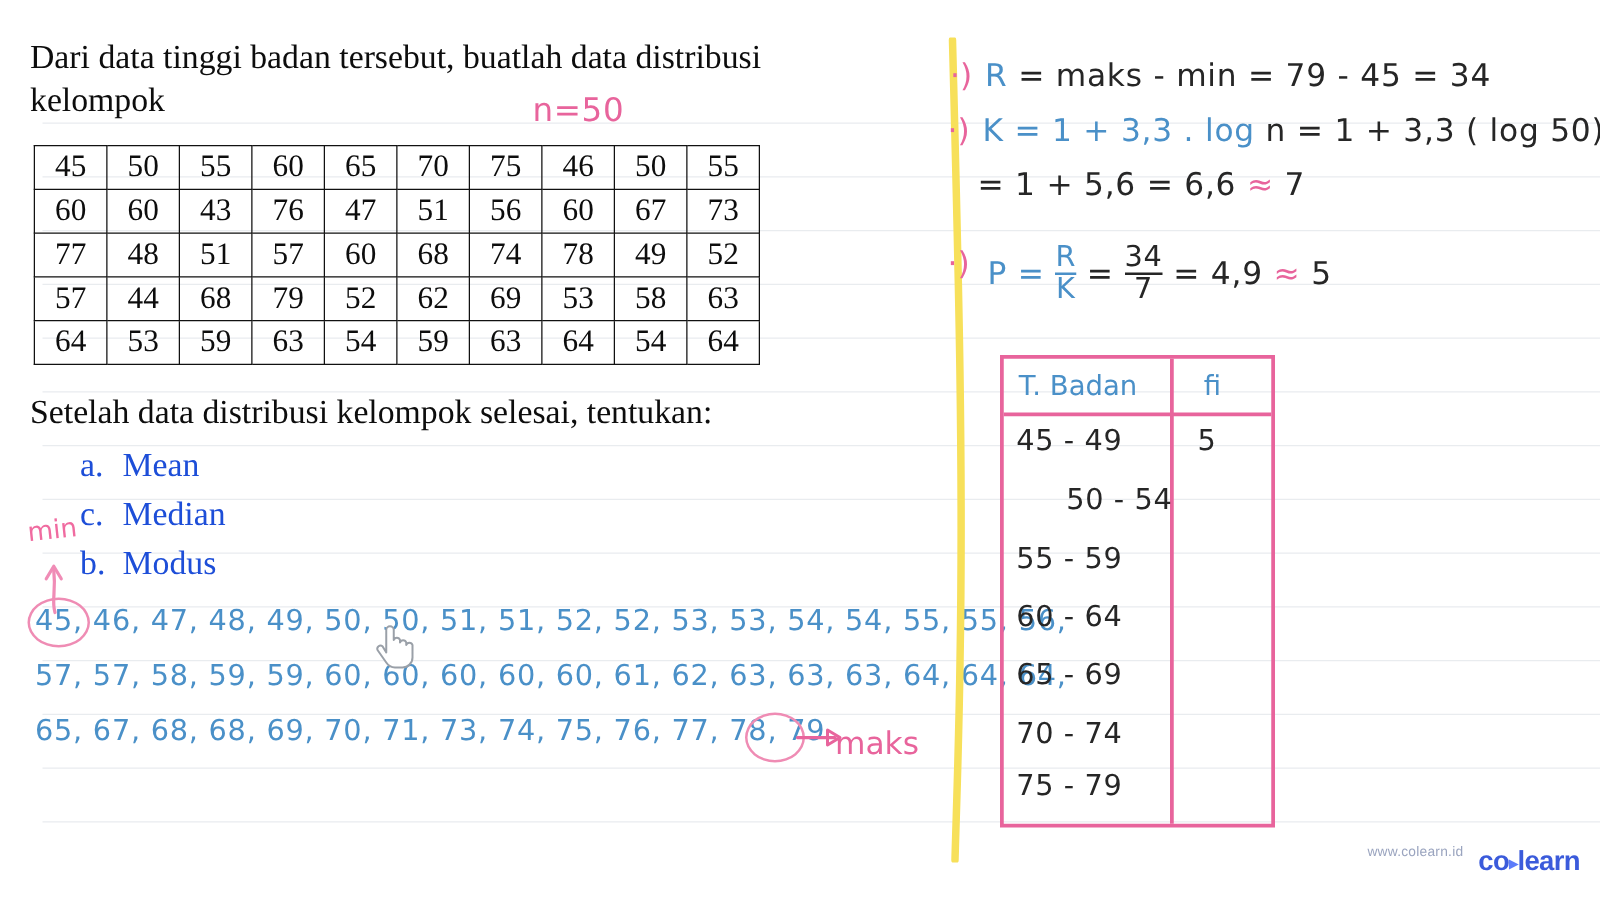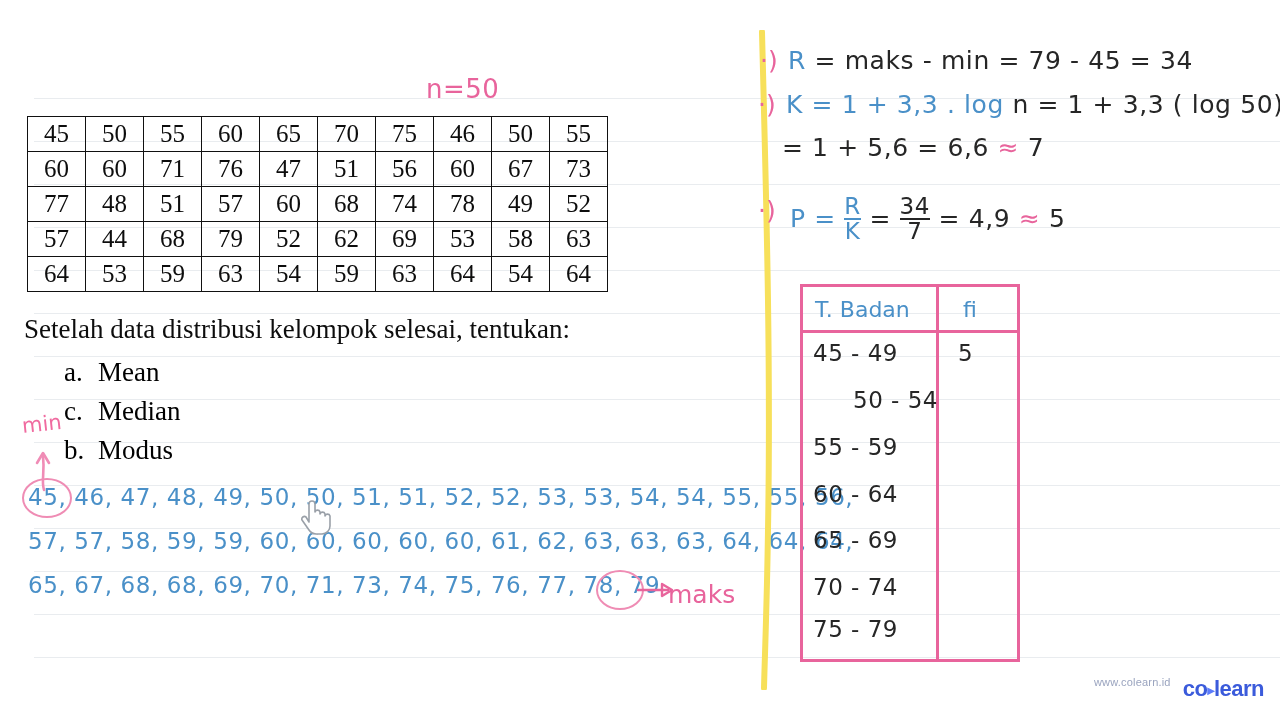--- a/index.html
+++ b/index.html
@@ -38,21 +38,21 @@
   }
 
   .setelah{
     position:absolute;left:24px;top:313px;
     font-size:27px;color:#0d0d0d;line-height:1.2;
     font-family:"Liberation Serif", serif;
     white-space:nowrap;
   }
   .qlist{position:absolute;left:64px;top:353px;}
   .qrow{
-    font-size:27px;color:#000000;
+    font-size:27px;color:#1d4ed8;
     height:39px;line-height:39px;
     font-family:"Liberation Serif", serif;
     white-space:nowrap;
   }
   .qrow .mk{display:inline-block;width:34px;}
 
   
   .hw{
     font-family:"DejaVu Sans", sans-serif;
     letter-spacing:0.5px;
@@ -174,41 +174,45 @@
   <div class="rule" style="top:313px;"></div>
   <div class="rule" style="top:356px;"></div>
   <div class="rule" style="top:399px;"></div>
   <div class="rule" style="top:442px;"></div>
   <div class="rule" style="top:485px;"></div>
   <div class="rule" style="top:528px;"></div>
   <div class="rule" style="top:571px;"></div>
   <div class="rule" style="top:614px;"></div>
   <div class="rule" style="top:657px;"></div>
 
+  <div class="prompt">
+    <span>Dari data tinggi badan tersebut, buatlah data distribusi</span>
+    <span class="l2">kelompok</span>
+  </div>
 
   <div class="hw pink" style="position:absolute;left:426px;top:74px;font-size:26px;font-family:'DejaVu Sans',sans-serif;">n=50</div>
 
   <table class="data">
     <tbody>
       <tr>
         <td>45</td>
         <td>50</td>
         <td>55</td>
         <td>60</td>
         <td>65</td>
         <td>70</td>
         <td>75</td>
         <td>46</td>
         <td>50</td>
         <td>55</td>
       </tr>
       <tr>
         <td>60</td>
         <td>60</td>
-        <td>71</td>
+        <td>43</td>
         <td>76</td>
         <td>47</td>
         <td>51</td>
         <td>56</td>
         <td>60</td>
         <td>67</td>
         <td>73</td>
       </tr>
       <tr>
         <td>77</td>

